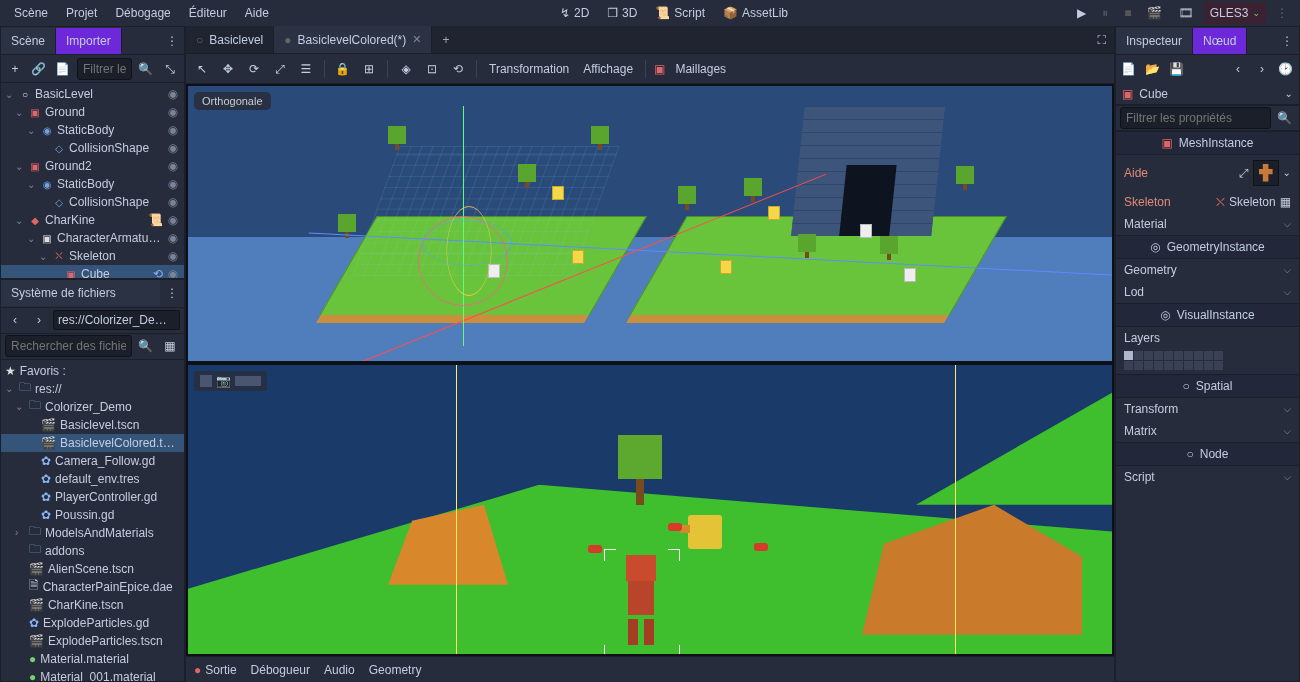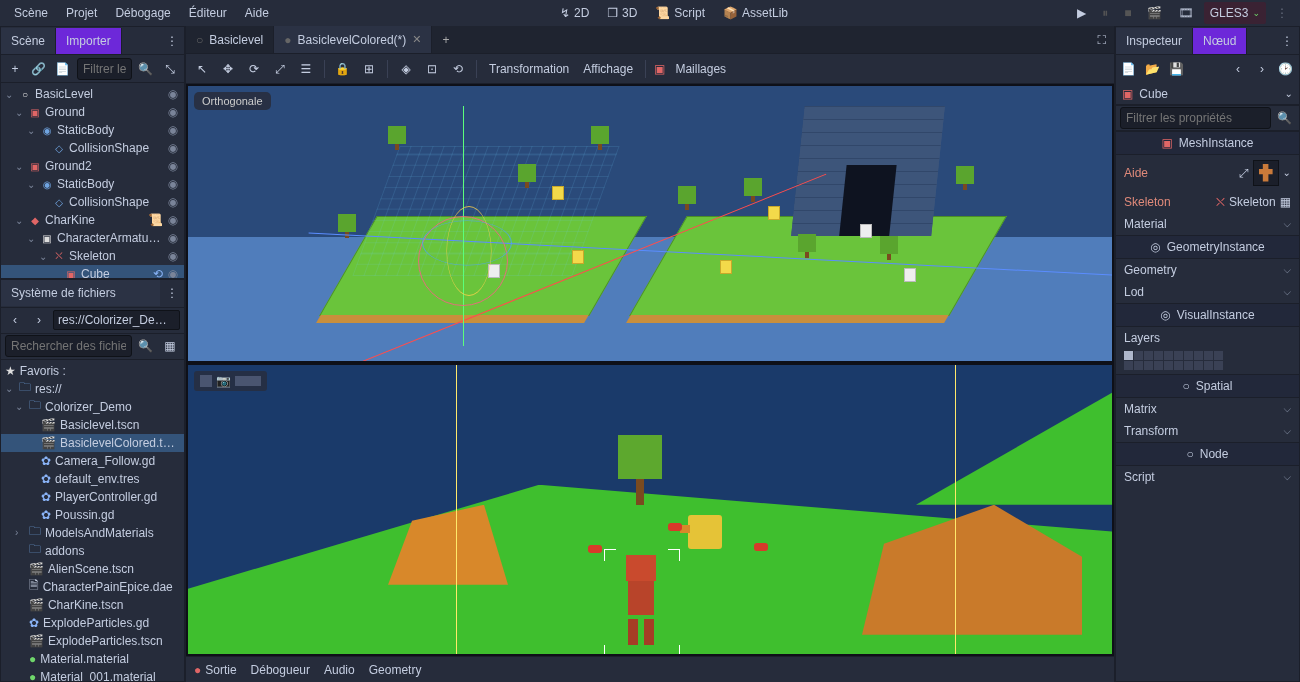--- a/index.html
+++ b/index.html
@@ -618,22 +618,22 @@
           <div></div>
           <div></div>
           <div></div>
           <div></div>
           <div></div>
         </div>
       <div class="cat">
           <span>○</span>
           <span>Spatial</span>
         </div>
+      <div class="section">Transform</div>
       <div class="section">Matrix</div>
-      <div class="section">Transform</div>
       <div class="cat">
           <span>○</span>
           <span>Node</span>
         </div>
       <div class="section">Script</div>
     </div>
   </div>
 
 </div>
 

